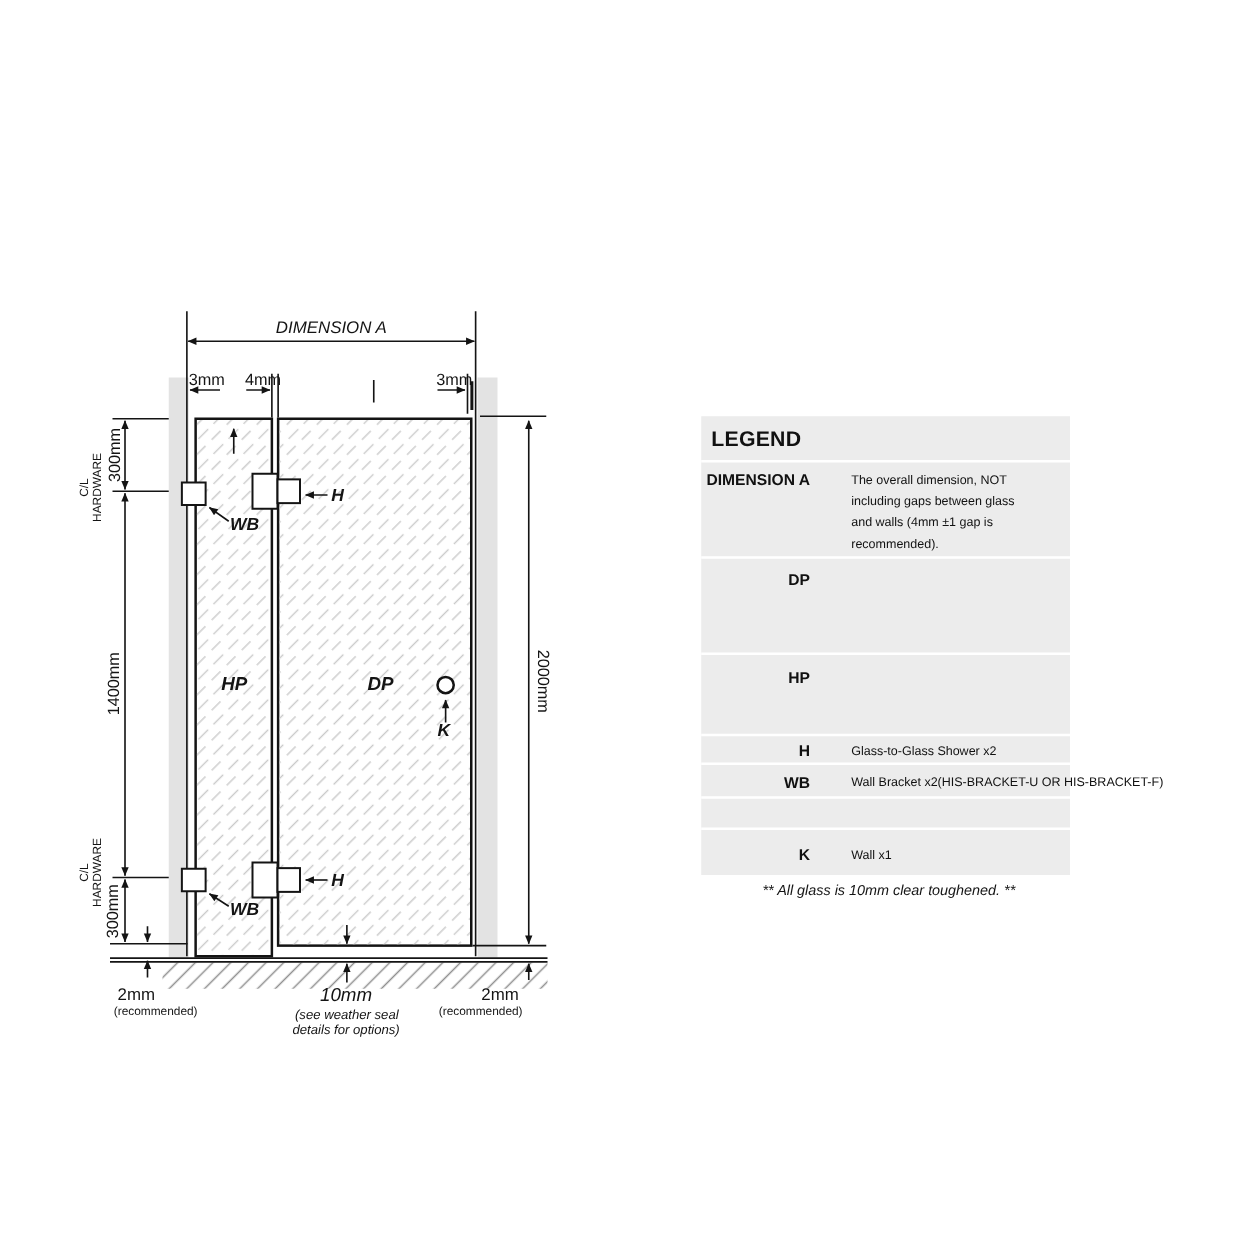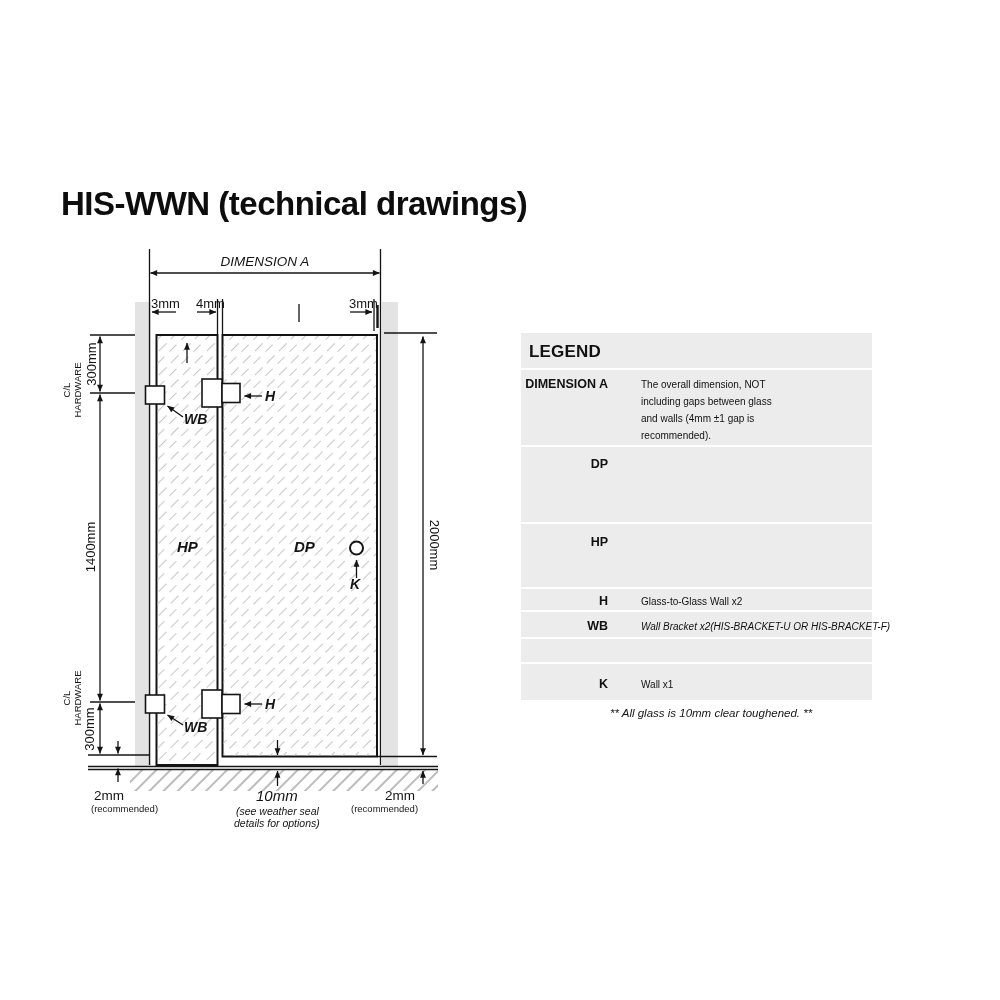--- a/index.html
+++ b/index.html
@@ -18,56 +18,55 @@
   .t-rot{font-size:13px;}
   .t-cl{font-size:9.5px;}
   .t-lab{font-size:14px;font-weight:bold;font-style:italic;}
   .t-panel{font-size:15px;font-weight:bold;font-style:italic;}
   .t-mm{font-size:13.5px;}
   .t-rec{font-size:9.5px;}
   .t-seal{font-size:10.5px;font-style:italic;}
   .t-10mm{font-size:15px;font-style:italic;}
 
   .legend{
-    position:absolute;left:521px;top:333px;width:351px;background:#ececec;
+    position:absolute;left:561px;top:333px;width:295px;background:#ececec;
   }
   .legend-heading{
     font-size:17px;font-weight:bold;padding:9px 0 6px 8px;letter-spacing:0.2px;
   }
   .lrow{
     display:flex;align-items:flex-start;border-top:2px solid #ffffff;
     box-sizing:border-box;padding-top:6px;
   }
   .lrow .term{
     flex:none;width:87px;text-align:right;font-weight:bold;font-size:12.5px;
     line-height:17px;white-space:nowrap;
   }
   .lrow .desc{
     margin-left:33px;width:182px;font-size:10px;line-height:17px;
     white-space:pre-line;
   }
-  .lrow .desc.nowrap{white-space:nowrap;width:auto;font-style:italic;}
+  .lrow .desc.nowrap{white-space:nowrap;width:auto;}
   .r1{min-height:77px;}
   .r2{min-height:77px;padding-top:9px;}
   .r3{min-height:65px;padding-top:10px;}
   .r4{min-height:23px;padding-top:4px;}
   .r5{min-height:27px;padding-top:6px;}
   .r6{min-height:25px;}
   .r7{min-height:38px;padding-top:12px;}
   .legend-footnote{
     position:absolute;left:598px;top:707px;font-size:11.5px;font-style:italic;
     white-space:nowrap;color:#141414;margin-left:12px;
   }
 </style>
 </head>
 <body>
 
 <div id="stage">
 
-  <div class="page-title">HIS-WWN (technical drawings)</div>
 
   <svg style="position:absolute;left:50px;top:235px;width:410px;height:610px" viewBox="50 235 410 610" xmlns="http://www.w3.org/2000/svg">
 
     <defs>
       <marker id="arr" viewBox="0 0 10 10" refX="9.5" refY="5" markerWidth="9" markerHeight="7" orient="auto-start-reverse" markerUnits="userSpaceOnUse">
         <path d="M0 0.8 L10 5 L0 9.2 Z" fill="#141414"></path>
       </marker>
       <pattern id="glassHatch" width="17" height="17" patternUnits="userSpaceOnUse" patternTransform="rotate(-45)">
         <line x1="0" y1="3.5" x2="11" y2="3.5" stroke="#c9c9c9" stroke-width="1.1"></line>
         <line x1="7" y1="11.5" x2="17" y2="11.5" stroke="#c9c9c9" stroke-width="1.1"></line>
@@ -193,21 +192,21 @@
 recommended).</div>
     </div>
     <div class="lrow r2">
       <div class="term">DP</div>
     </div>
     <div class="lrow r3">
       <div class="term">HP</div>
     </div>
     <div class="lrow r4">
       <div class="term">H</div>
-      <div class="desc">Glass-to-Glass Wall x2</div>
+      <div class="desc">Glass-to-Glass Shower x2</div>
     </div>
     <div class="lrow r5">
       <div class="term">WB</div>
       <div class="desc nowrap">Wall Bracket x2(HIS-BRACKET-U OR HIS-BRACKET-F)</div>
     </div>
     <div class="lrow r6">
       <div class="term"></div>
       <div class="desc"></div>
     </div>
     <div class="lrow r7">

